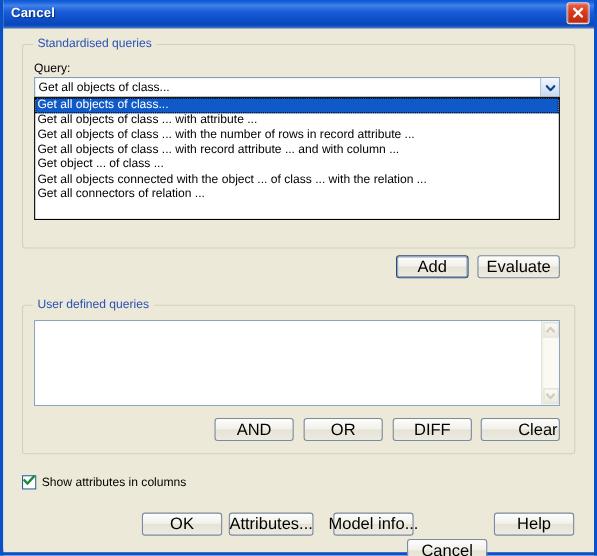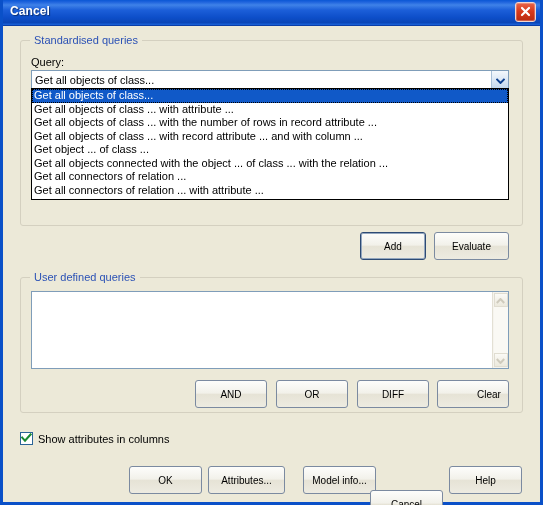--- a/index.html
+++ b/index.html
@@ -187,26 +187,26 @@
     align-items: center;
     justify-content: center;
     cursor: pointer;
   }
   .sb-track { flex: 1; width: 14px; background: #faf9f4; }
 
   
   .btn {
     position: absolute;
     box-sizing: border-box;
-    height: 28px;
+    height: 21px;
     background: linear-gradient(to bottom, #fdfdfb 0%, #f2f1ea 46%, #e6e3d6 52%, #edebe1 100%);
     border: 1px solid #7b8aa0;
     border-radius: 3px;
     font-family: "Liberation Sans", sans-serif;
-    font-size: 10px;
+    font-size: 15px;
     color: #000000;
     cursor: pointer;
     display: flex;
     align-items: center;
     justify-content: center;
     padding: 0;
     white-space: nowrap;
   }
   .btn.focus {
     border: 1px solid #2d4a74;
@@ -269,21 +269,20 @@
     </div>
 
     <div class="droplist" id="query-options" style="left:28px; top:62px; width:478px; height:112px;">
         <div class="opt sel">Get all objects of class...</div>
         <div class="opt">Get all objects of class ... with attribute ...</div>
         <div class="opt">Get all objects of class ... with the number of rows in record attribute ...</div>
         <div class="opt">Get all objects of class ... with record attribute ... and with column ...</div>
         <div class="opt">Get object ... of class ...</div>
         <div class="opt">Get all objects connected with the object ... of class ... with the relation ...</div>
         <div class="opt">Get all connectors of relation ...</div>
-        <div class="opt">Get all connectors of relation ... with attribute ...</div>
       </div>
 
     <button class="btn focus" style="left:357px; top:206px; width:66px;">Add</button>
     <button class="btn" style="left:431px; top:206px; width:75px;">Evaluate</button>
 
     <div class="groupbox" style="left:17px; top:251px; width:503px; height:136px;">
       <div class="gb-legend">User defined queries</div>
     </div>
 
     <div class="textarea-wrap" style="left:28px; top:265px; width:478px; height:78px;">

